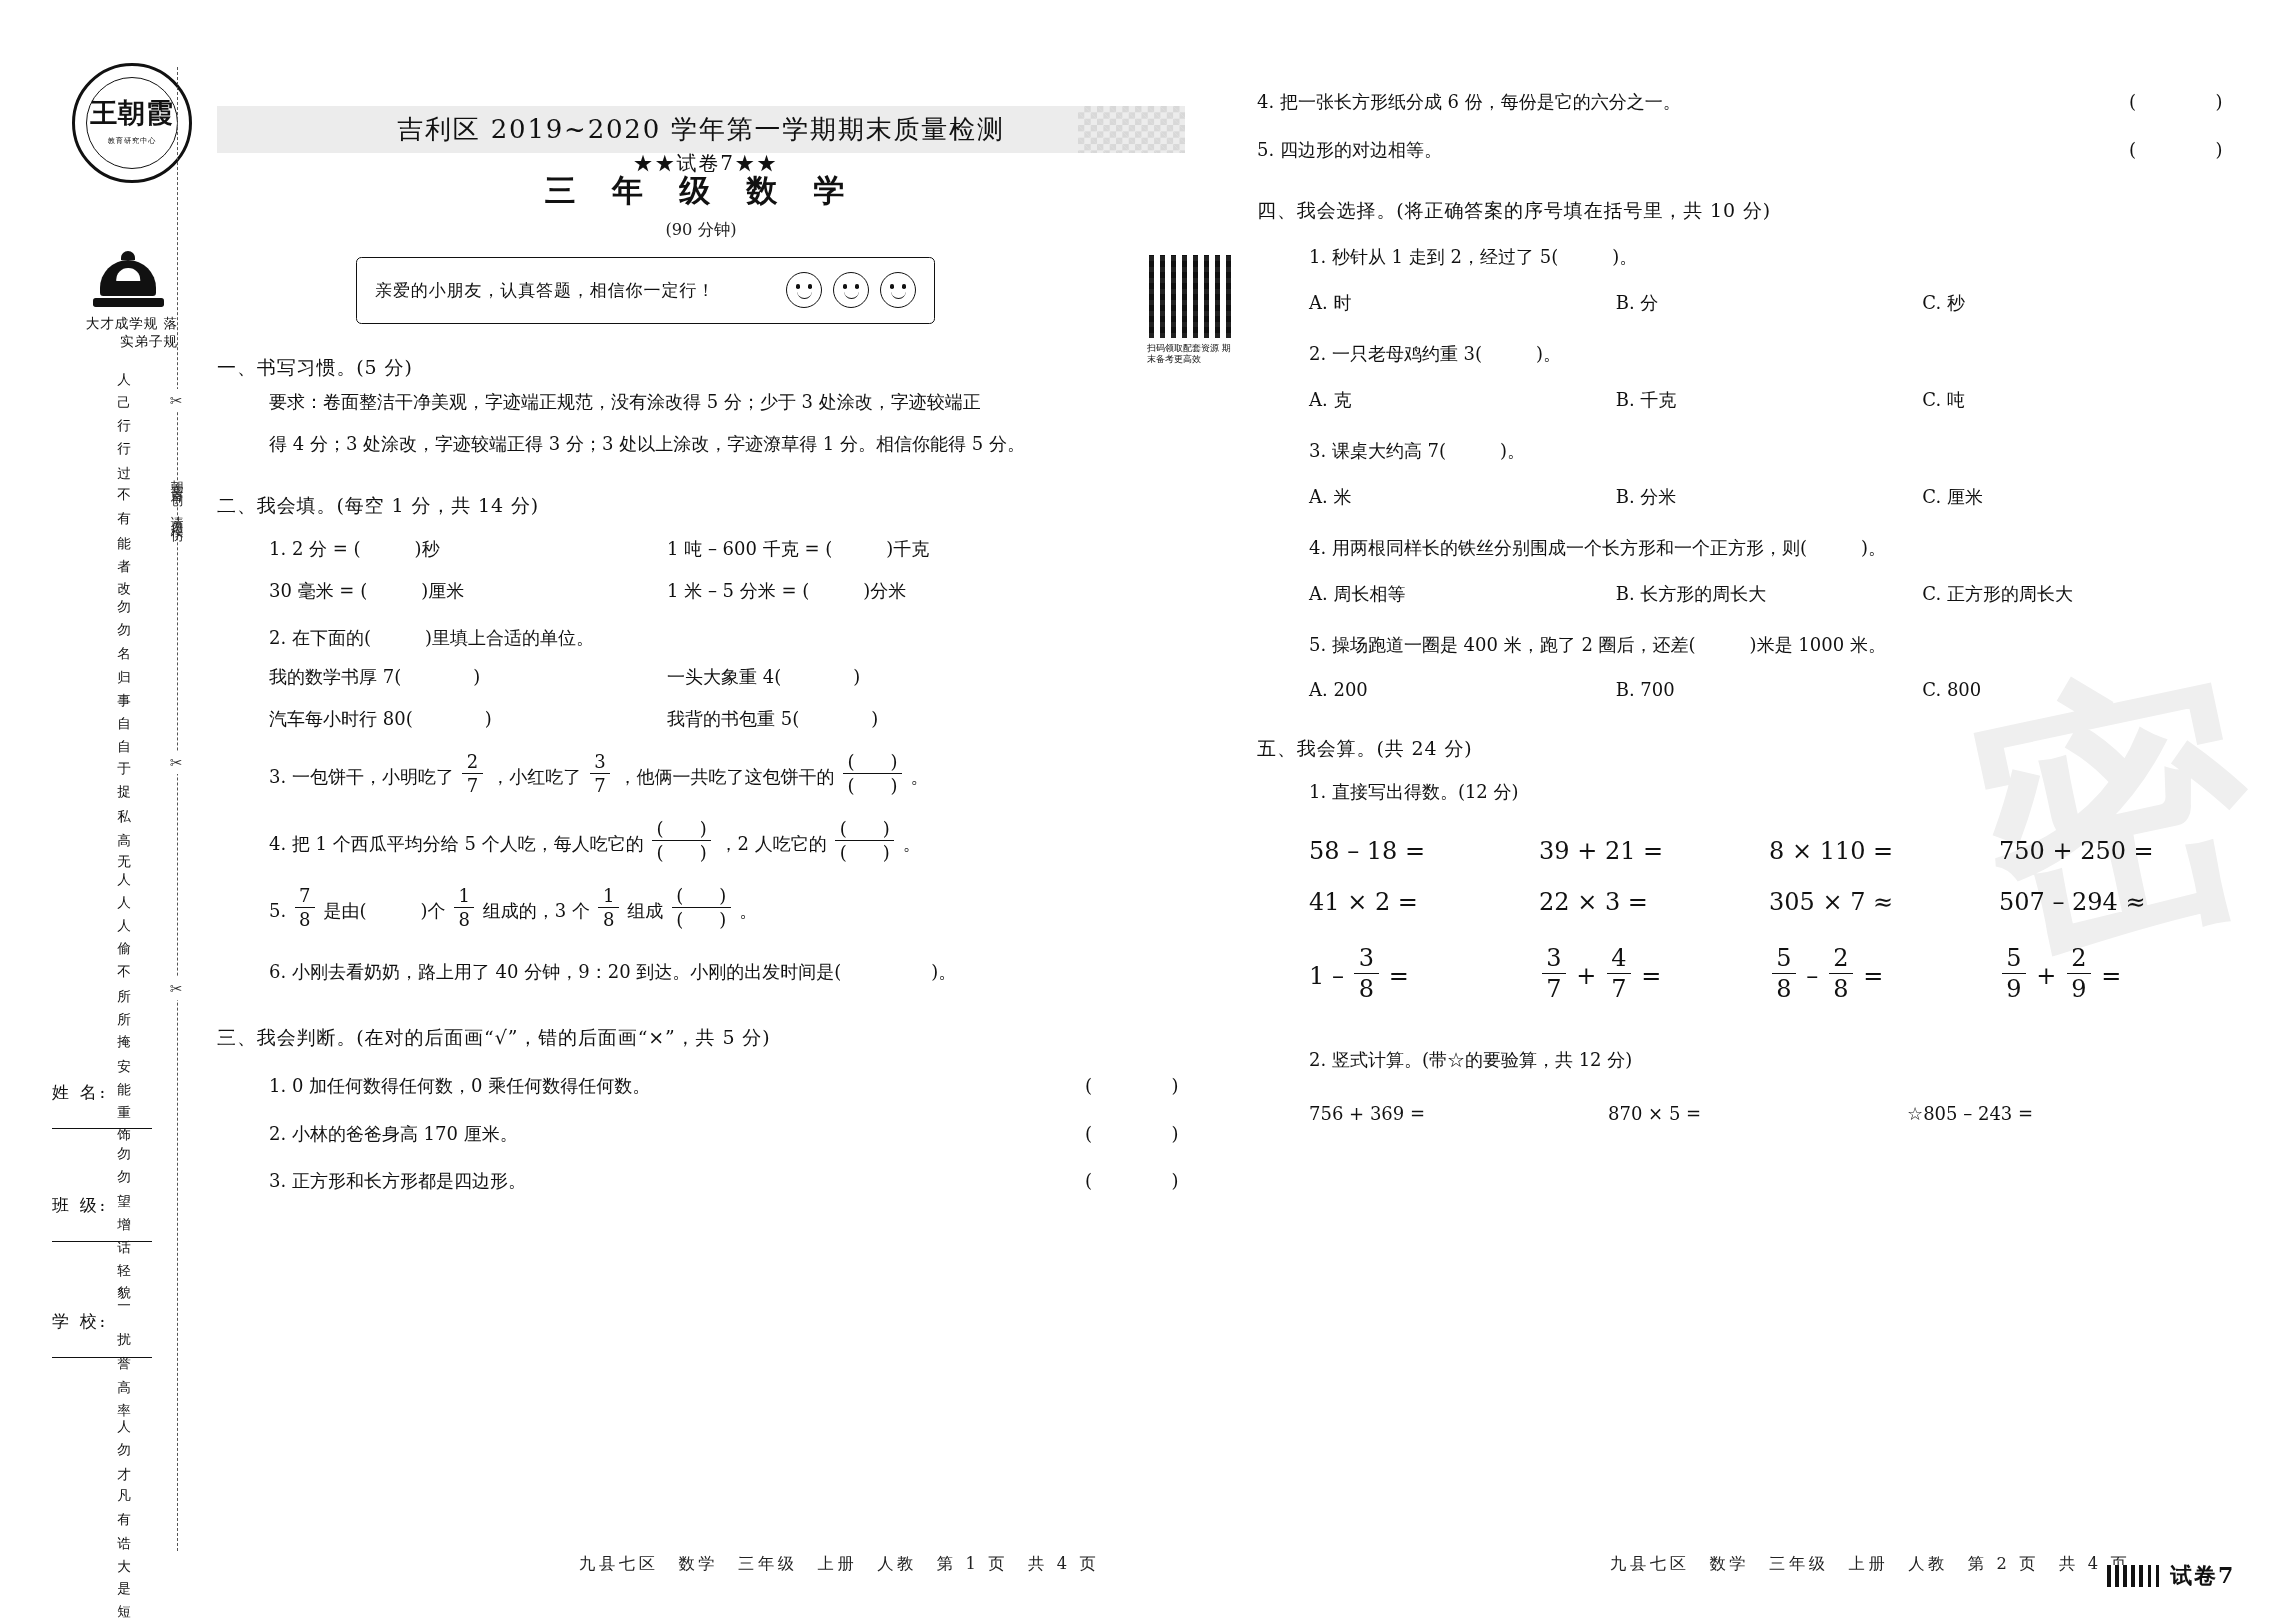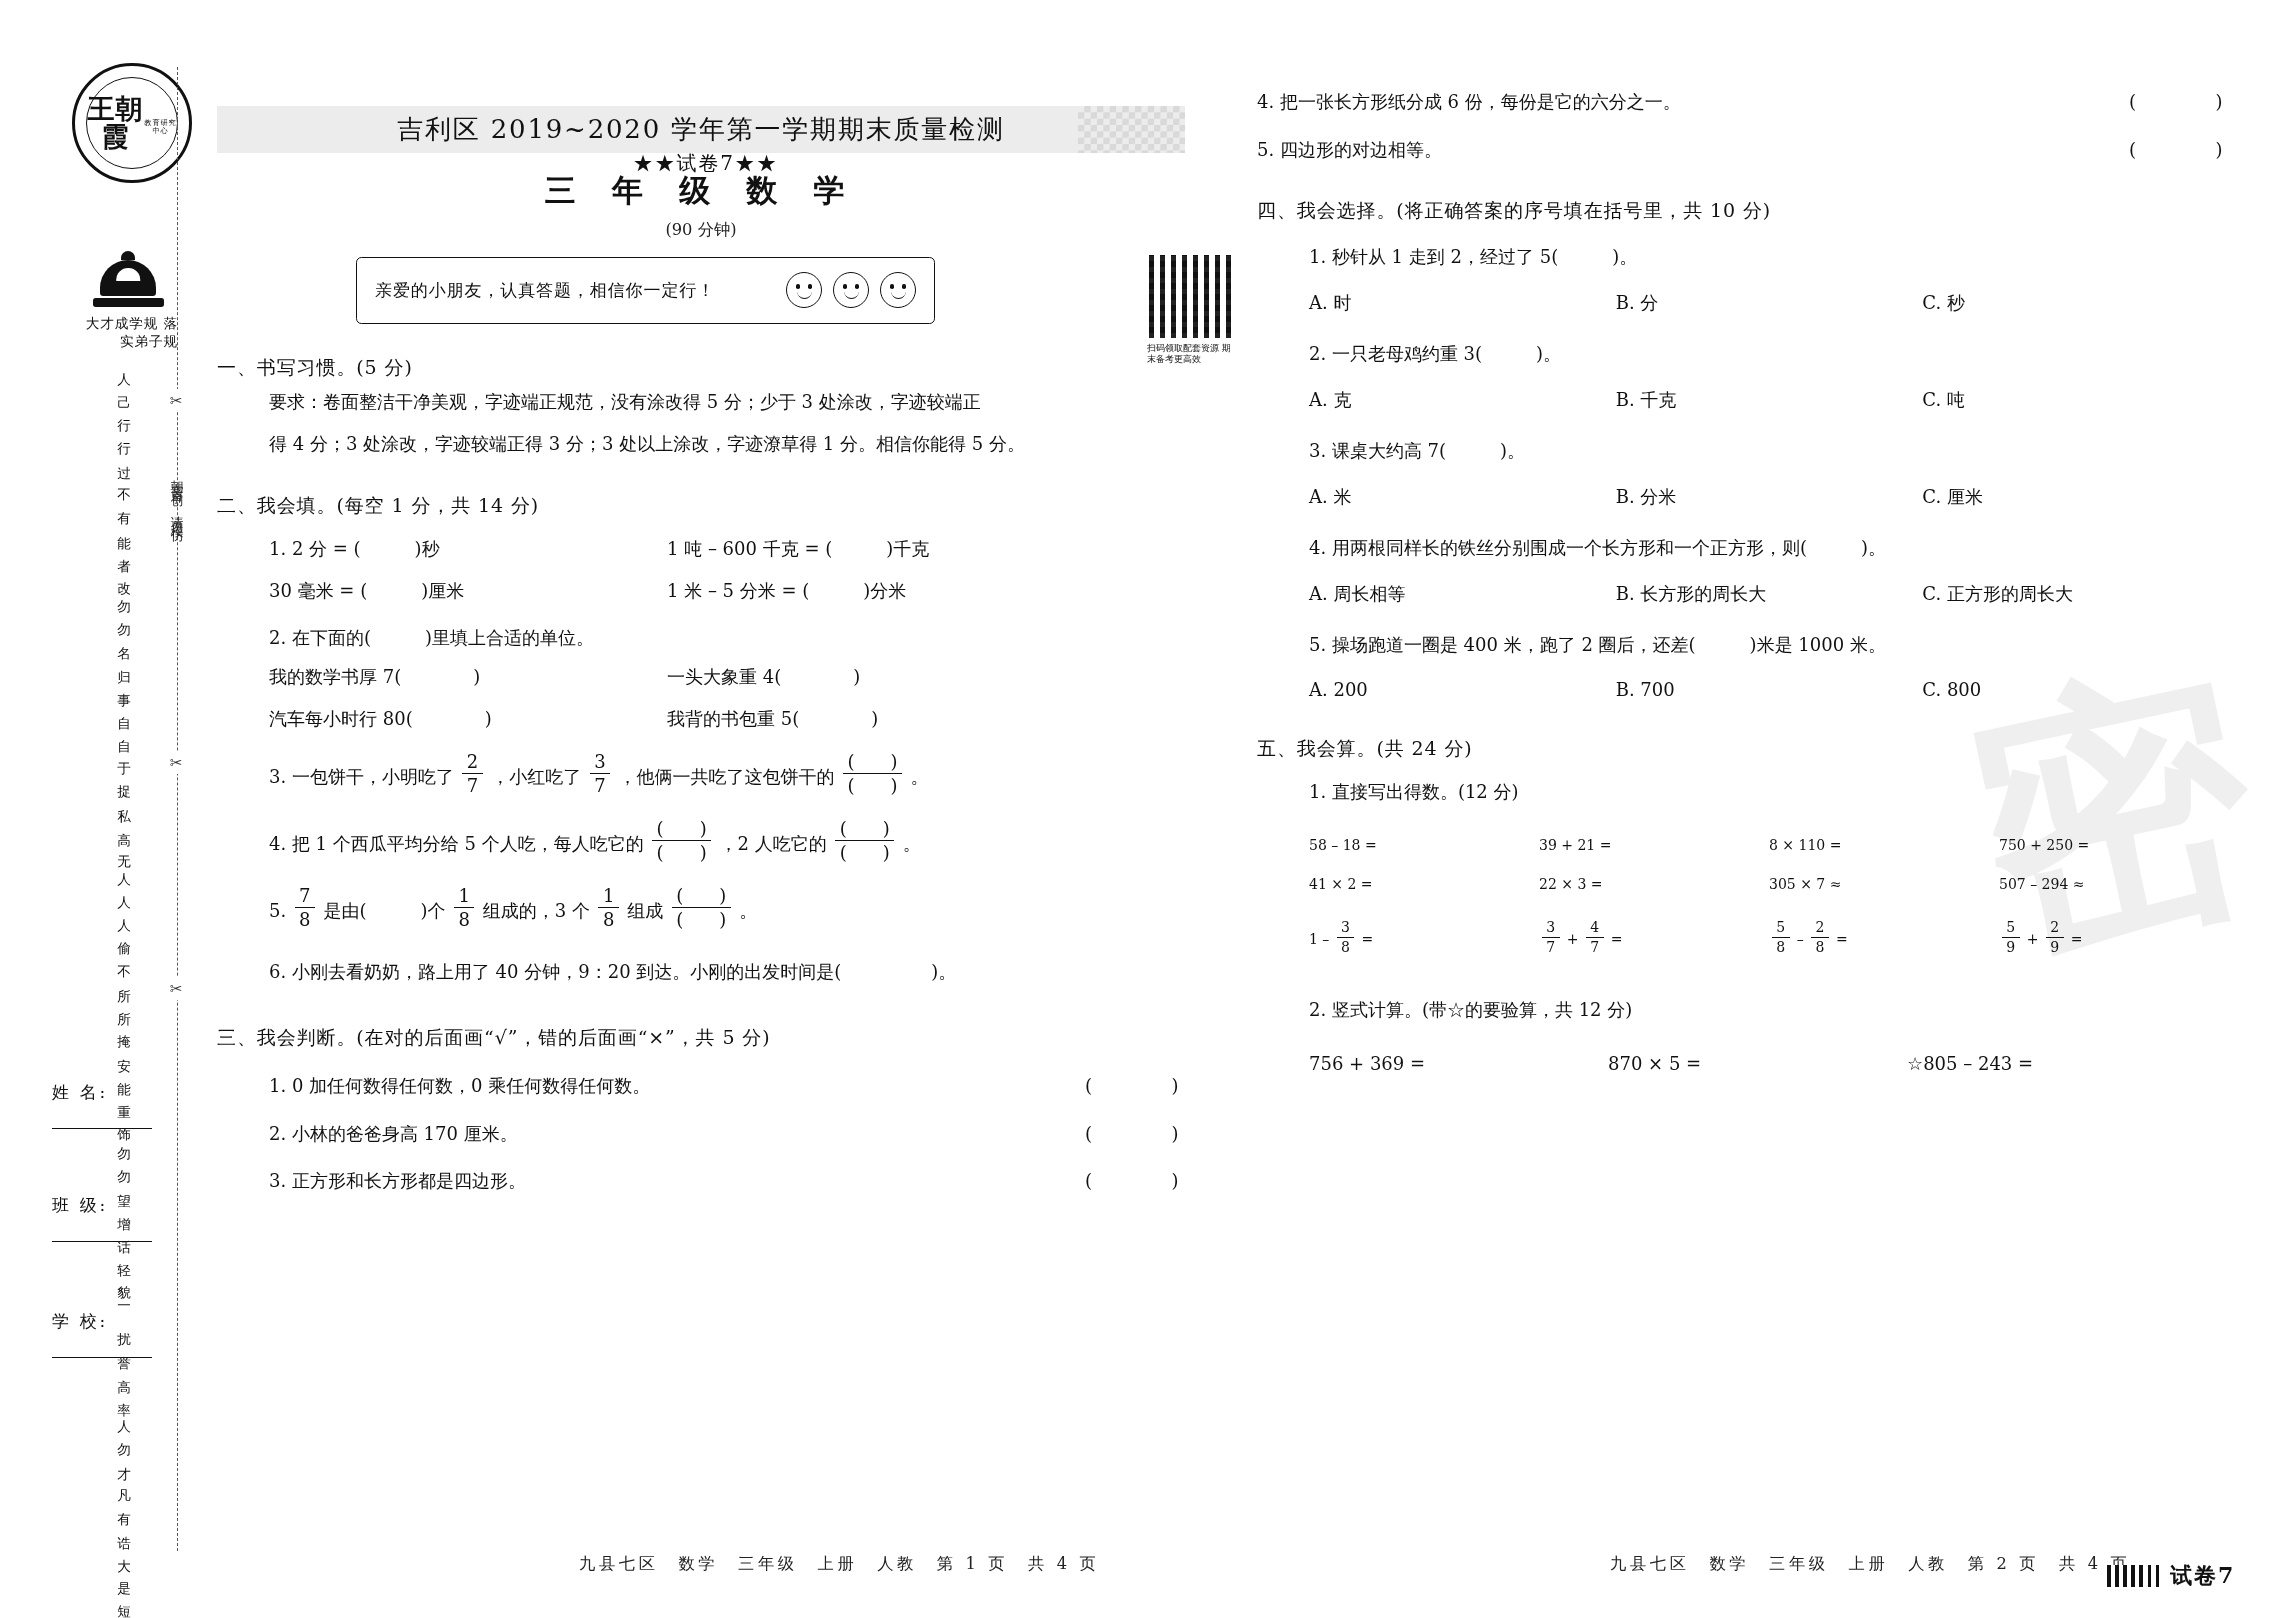--- a/index.html
+++ b/index.html
@@ -6,22 +6,22 @@
   body{
     width:2286px;height:1618px;background:#ffffff;
     font-family:"DejaVu Sans","Liberation Sans",sans-serif;
     color:#111;position:relative;overflow:hidden;
   }
   .page{position:absolute;inset:0;}
   .seal{position:absolute;left:72px;top:63px;width:114px;height:114px;border-radius:50%;
         border:3.6px solid #111;display:flex;align-items:center;justify-content:center;
         background:#fff;overflow:hidden;}
   .seal .inner{width:90px;height:90px;border-radius:50%;border:1.8px solid #111;
-        display:flex;flex-direction:row;align-items:center;justify-content:center;
-        font-size:11.8px;line-height:1.05;text-align:center;font-family:Liberation Serif, serif;}
+        display:flex;flex-direction:column;align-items:center;justify-content:center;
+        font-size:11.8px;line-height:1.05;text-align:center;font-family:Liberation Mono, monospace;}
   .seal .big{font-size:27px;font-weight:700;letter-spacing:0.9px;}
   .seal .sm{font-size:7.2px;margin-top:9px;letter-spacing:0.9px;}
   .mascot{position:absolute;left:78px;top:251px;width:100px;text-align:center;}
   .mascot .dome{width:56px;height:36px;margin:0 auto;background:#111;border-radius:31px 31px 3.6px 3.6px;position:relative;}
   .mascot .dome:after{content:"";position:absolute;left:50%;top:8.1px;transform:translateX(-50%);
       width:23.5px;height:12.7px;background:#fff;border-radius:11.8px 11.8px 0 0;}
   .mascot .base{width:71px;height:9px;margin:1.8px auto 0;background:#111;border-radius:2.7px;}
   .mascot .cap{width:14.5px;height:9px;margin:0 auto;background:#111;border-radius:7.2px 7.2px 0 0;}
   .motto{font-size:13.6px;line-height:1.35;text-align:right;margin-top:7.2px;
          font-family:"DejaVu Serif","Liberation Serif",serif;letter-spacing:0.9px;}
@@ -77,21 +77,21 @@
   .frac{display:inline-block;text-align:center;vertical-align:-0.55em;margin:0 2.7px;}
   .frac .n{display:block;border-bottom:1.3px solid #111;padding:0 4.5px;line-height:1.25;}
   .frac .d{display:block;padding:0 4.5px;line-height:1.3;}
   .jitem{display:flex;align-items:flex-end;margin-top:23.5px;font-size:18px;
       font-family:"DejaVu Serif","Liberation Serif",serif;}
   .jitem .t{flex:1;}
   .jitem .paren{width:100px;text-align:center;letter-spacing:14.5px;}
   .opts{display:flex;margin-top:12.7px;font-size:18px;font-family:"DejaVu Serif","Liberation Serif",serif;}
   .opts div{width:308px;}
   .opts.w div{width:317px;}
-  .calcrow{display:flex;margin-top:23.5px;font-size:14px;font-family:"DejaVu Serif","Liberation Serif",serif;}
+  .calcrow{display:flex;margin-top:23.5px;font-size:24px;font-family:"DejaVu Serif","Liberation Serif",serif;}
   .calcrow div{width:235px;}
   .vrow{display:flex;margin-top:22px;font-size:18px;font-family:"DejaVu Serif","Liberation Serif",serif;}
   .vrow div{width:299px;}
   .footer{position:absolute;bottom:43px;font-size:16.3px;letter-spacing:3.6px;
       font-family:"DejaVu Serif","Liberation Serif",serif;color:#222;}
   .footerL{left:579px;} .footerR{left:1610px;}
   .tagbr{position:absolute;right:51px;bottom:27px;display:flex;align-items:center;gap:9px;}
   .tagbr .bars{width:54px;height:22px;background:repeating-linear-gradient(90deg,#111 0 3.6px,#fff 3.6px 8.1px);}
   .tagbr .tg{font-size:22px;font-family:"DejaVu Serif","Liberation Serif",serif;letter-spacing:1.8px;font-weight:600;}
   .watermark{position:absolute;right:36px;top:633px;font-size:271px;color:#efefef;

